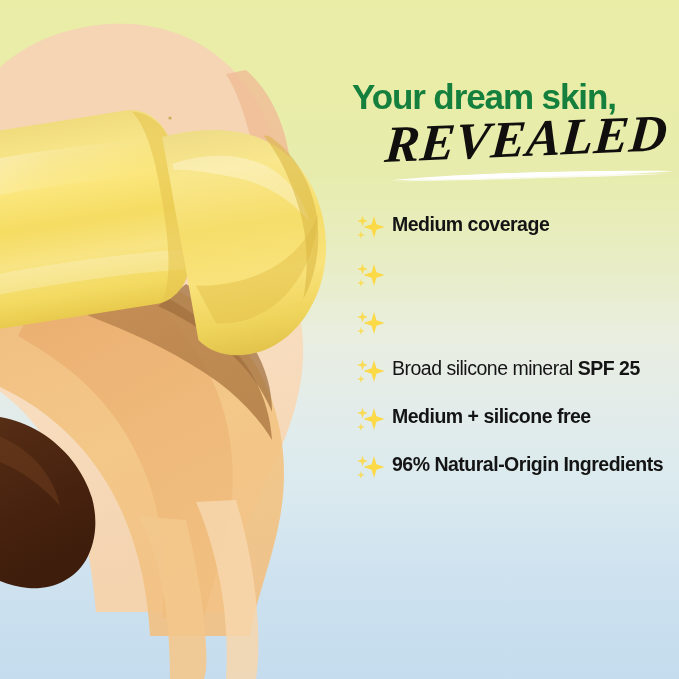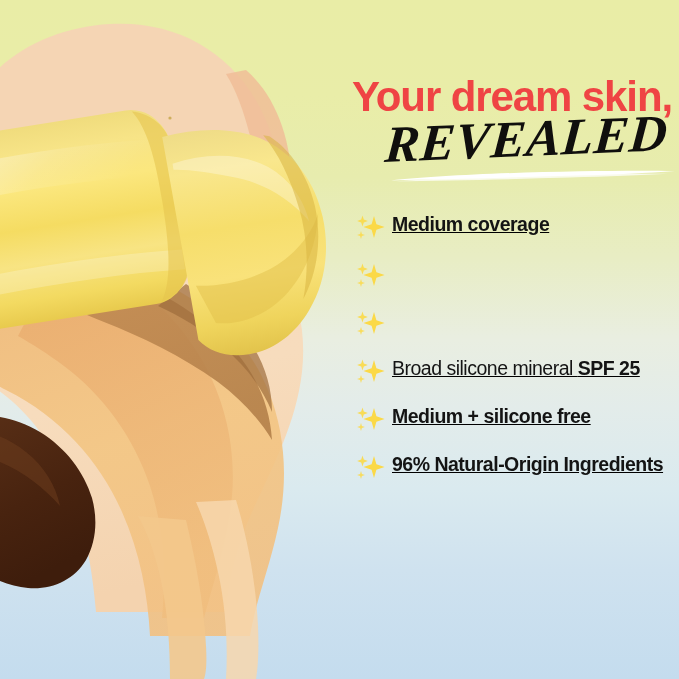--- a/index.html
+++ b/index.html
@@ -55,24 +55,24 @@
 
   .headline {
     position: absolute;
     left: 4px;
     top: 78px;
     width: 327px;
   }
   .hl-line1 {
     font-family: "Liberation Sans", sans-serif;
     font-weight: 700;
-    font-size: 42px;
+    font-size: 35px;
     line-height: 38px;
     letter-spacing: -1.1px;
-    color: #ef4444;
+    color: #15803d;
     white-space: nowrap;
   }
   .hl-line2-wrap {
     position: relative;
     height: 62px;
     margin-top: 1px;
   }
   .hl-line2 {
     position: absolute;
     left: 33px;
@@ -97,21 +97,20 @@
     height: 13px;
     pointer-events: none;
   }
 
   
   .bullets {
     position: absolute;
     left: 6px;
     top: 212px;
     width: 325px;
-    text-decoration: underline;
   }
   .bullet {
     position: relative;
     display: flex;
     align-items: flex-start;
     min-height: 26px;
     margin-bottom: 16px;
   }
   .bullet:last-child { margin-bottom: 0; }
   .spark {

